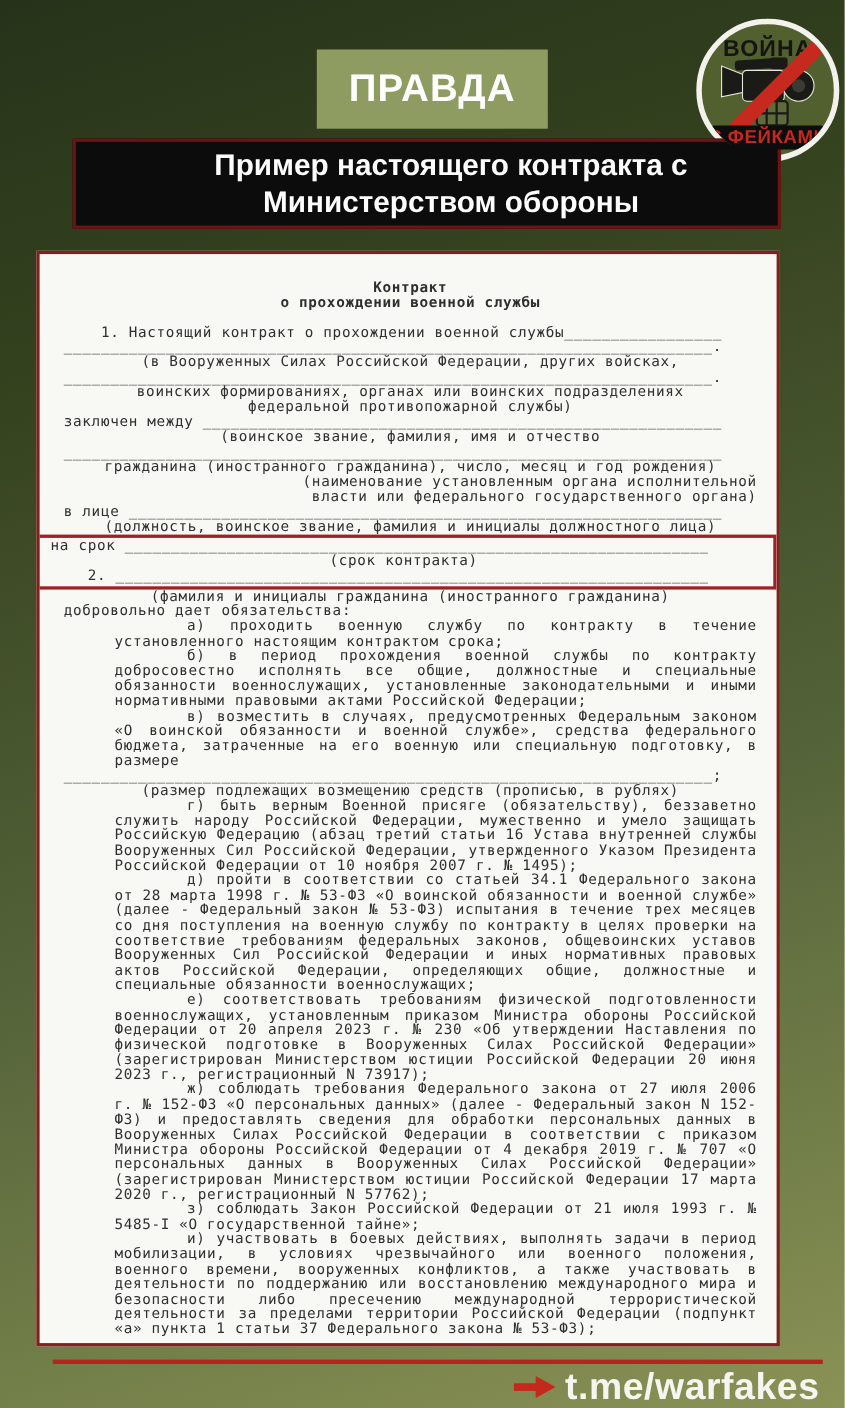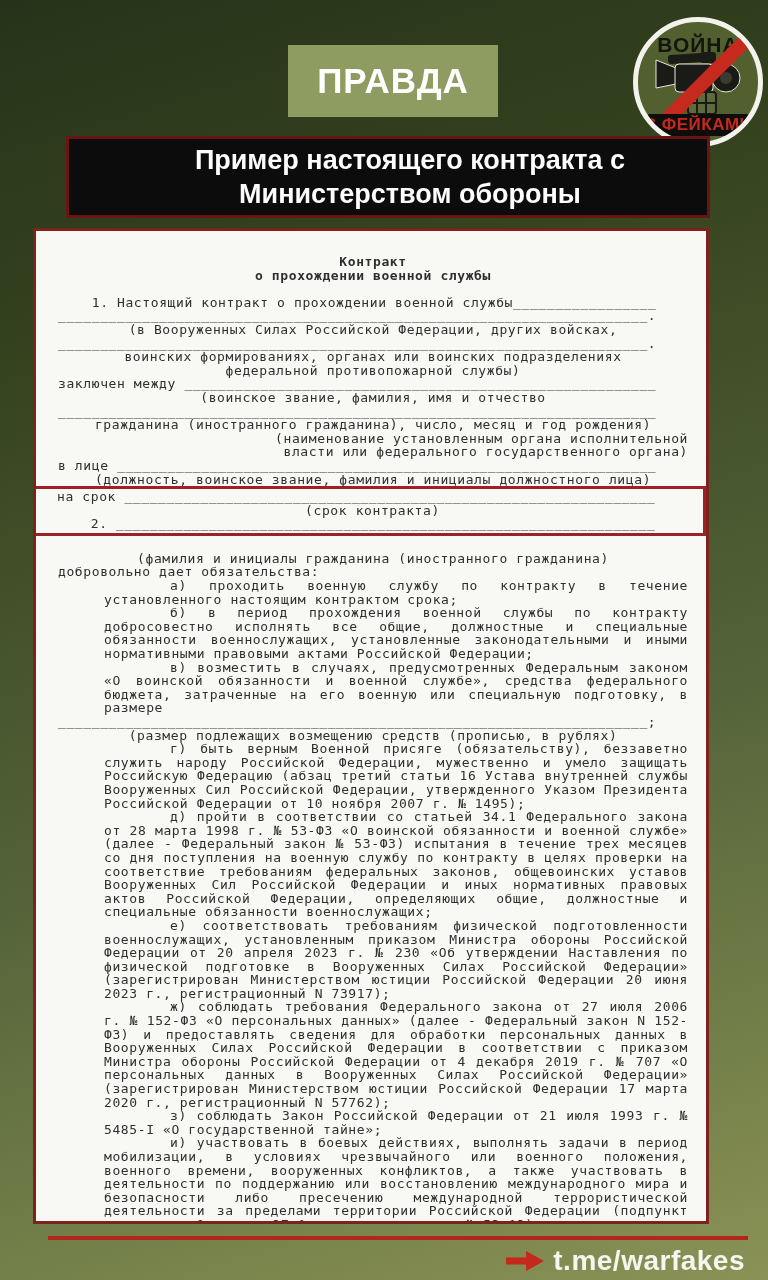--- a/index.html
+++ b/index.html
@@ -8,21 +8,21 @@
     background:linear-gradient(163deg,#26331a 0%,#36431f 25%,#55633a 60%,#75814a 85%,#8a9256 100%);
     font-family:"Liberation Sans",sans-serif;
   }
   
   .badge{
     position:absolute;left:288px;top:45px;width:210px;height:72px;
     background:#8f9c61;display:flex;align-items:center;justify-content:center;
   }
   .badge span{color:#fff;font-size:35px;font-weight:bold;letter-spacing:1px;}
   .title-box{
-    position:absolute;left:66px;top:136px;width:644px;height:82px;box-sizing:border-box;
+    position:absolute;left:66px;top:126px;width:644px;height:82px;box-sizing:border-box;
     background:#0c0c0c;border:3px solid #6b1414;
     display:flex;flex-direction:column;align-items:center;justify-content:center;padding-left:44px;
   }
   .title-box div{color:#fdfdfd;font-size:27px;font-weight:bold;line-height:34px;white-space:nowrap;}
   
   .logo{
     position:absolute;left:633px;top:17px;width:130px;height:130px;border-radius:50%;
     background:#51602e;border:5px solid #f4f2ec;box-sizing:border-box;overflow:hidden;
   }
   .logo-top{position:absolute;top:11px;left:0;right:0;text-align:center;
@@ -46,30 +46,30 @@
     font-family:"DejaVu Sans Mono",monospace;font-size:13px;line-height:13.6px;
     letter-spacing:.6px;color:#2f2f2f;white-space:pre-wrap;min-height:13.6px;
     word-break:break-word;
   }
   .doc-line.bold{font-weight:bold;}
   .doc-line.center{text-align:center;}
   .doc-line.right{text-align:right;}
   .doc-line.para{white-space:normal;text-align:justify;text-indent:66px;margin-left:46px;}
   .hl{
     border:3px solid #9e2125;
-    margin:0 -18px 16px -25px;
-    padding:1px 15px 2px 21px;
+    margin:0 -18px 0 -25px;
+    padding:1px 15px 2px 10px;
   }
   
   .footer-line{position:absolute;left:48px;top:1236px;width:700px;height:4px;background:#b2261d;}
   .footer{
     position:absolute;top:1246px;right:23px;height:30px;
     display:flex;align-items:center;gap:9px;
   }
-  .footer .link{color:#f6f5ef;font-size:28px;font-weight:bold;letter-spacing:.5px;}
+  .footer .link{color:#f6f5ef;font-size:34px;font-weight:bold;letter-spacing:.5px;}
 </style>
 </head>
 <body>
 
 <div class="canvas">
 
   <div class="badge">
     <span>ПРАВДА</span>
   </div>
 

